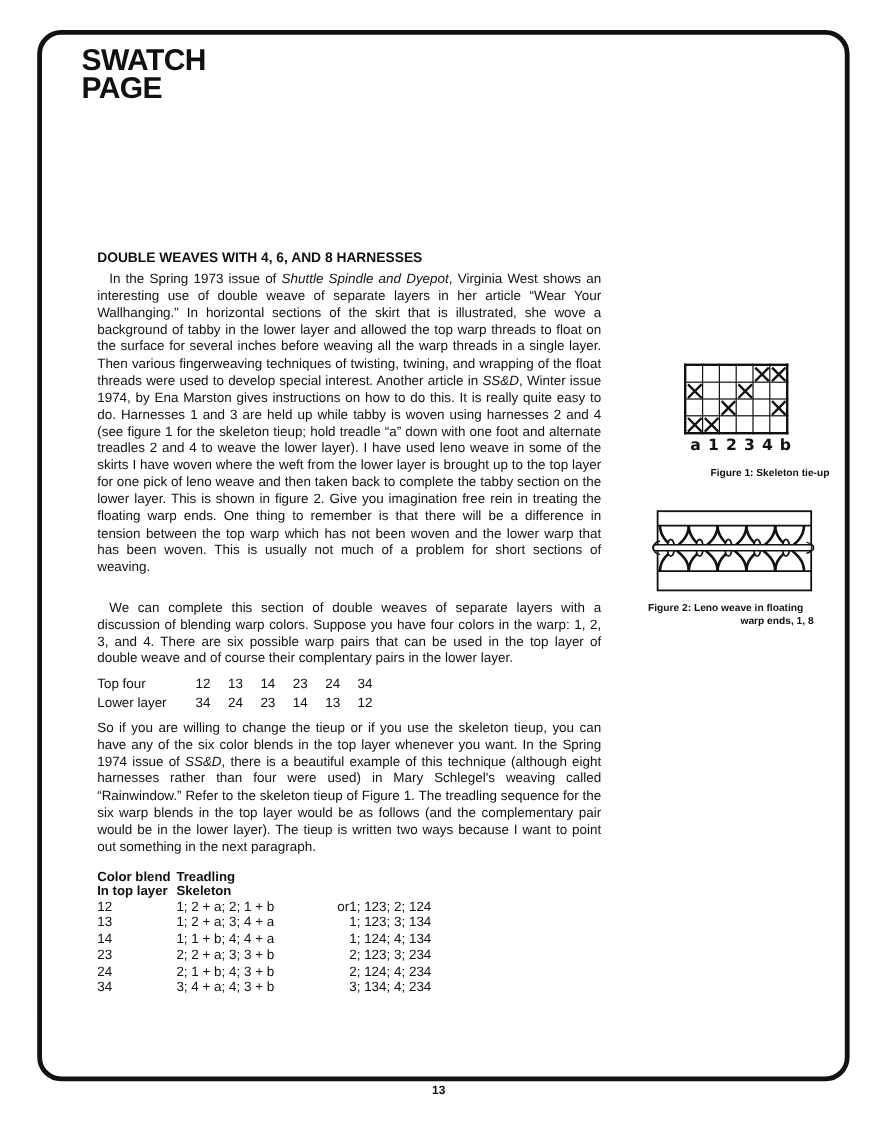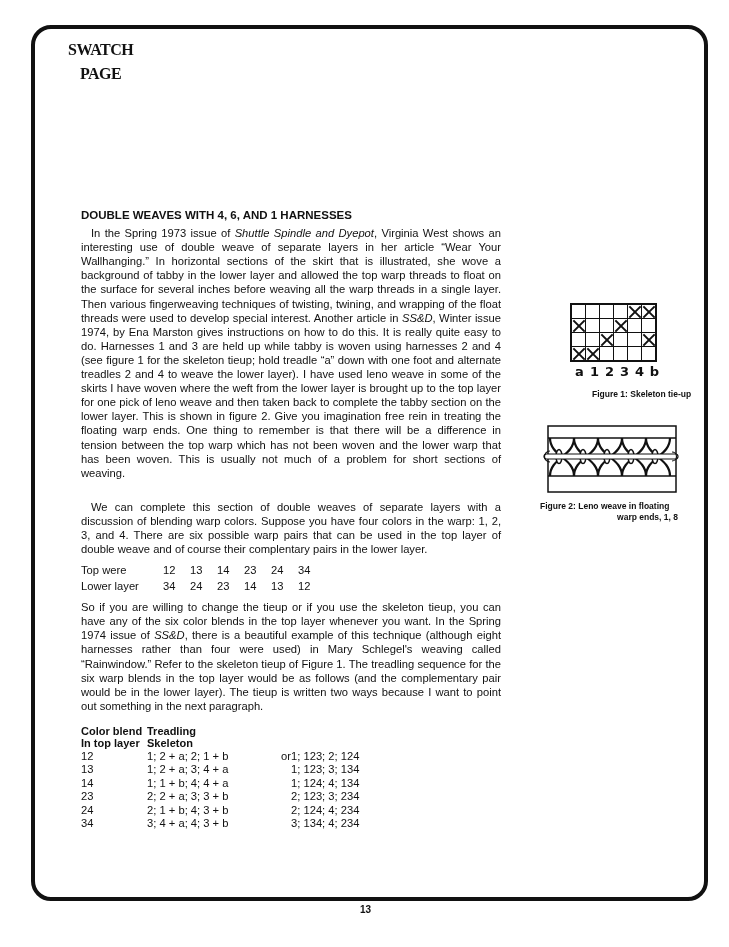--- a/index.html
+++ b/index.html
@@ -1,21 +1,21 @@
 <!DOCTYPE html>
 <html><head>
 <meta charset="utf-8">
 <style>
   html, body { margin:0; padding:0; background:#fff; }
   body { width:729px; height:947px; position:relative; overflow:hidden;
          font-family:"Liberation Sans", sans-serif; color:#111; }
   .frame { position:absolute; left:31px; top:25px; width:677px; height:876px;
            border:4px solid #111; border-radius:20px; box-sizing:border-box; }
-  .title { position:absolute; left:68px; top:38px; font-family:Liberation Serif, serif;
-           font-weight:bold; font-size:16px; line-height:24px; letter-spacing:-0.5px; color:#111;text-align:center; }
+  .title { position:absolute; left:68px; top:38px; font-family:Liberation Sans, sans-serif;
+           font-weight:bold; font-size:25px; line-height:24px; letter-spacing:-0.5px; color:#111; }
   .title div { display:block; }
   .col { position:absolute; left:81px; top:208px; width:420px; font-size:11.2px; line-height:14.1px; }
   .heading { font-weight:bold; font-size:11.5px; margin:0 0 4px 0; }
   .byline { font-weight:bold; font-size:11px; margin:0 0 2px 0; }
   p { margin:0; text-align:justify; text-indent:10px; }
   p.noindent { text-indent:0; }
   .gap { height:20px; }
   .layer-table { margin:6px 0 6px 0; border-collapse:collapse; }
   .layer-table td { padding:1px 0; font-size:11.2px; line-height:14px; }
   .layer-table td.lbl { width:82px; }
@@ -44,28 +44,28 @@
 <body>
 
 <div class="frame"></div>
 
 <div class="title">
   <div>SWATCH</div>
   <div>PAGE</div>
 </div>
 
 <div class="col">
-  <div class="heading">DOUBLE WEAVES WITH 4, 6, AND 1 HARNESSES</div>
+  <div class="heading">DOUBLE WEAVES WITH 4, 6, AND 8 HARNESSES</div>
   <p><span>In the Spring 1973 issue of </span><em>Shuttle Spindle and Dyepot</em><span>, Virginia West shows an interesting use of double weave of separate layers in her article “Wear Your Wallhanging.” In horizontal sections of the skirt that is illustrated, she wove a background of tabby in the lower layer and allowed the top warp threads to float on the surface for several inches before weaving all the warp threads in a single layer. Then various fingerweaving techniques of twisting, twining, and wrapping of the float threads were used to develop special interest. Another article in </span><em>SS&amp;D</em><span>, Winter issue 1974, by Ena Marston gives instructions on how to do this. It is really quite easy to do. Harnesses 1 and 3 are held up while tabby is woven using harnesses 2 and 4 (see figure 1 for the skeleton tieup; hold treadle “a” down with one foot and alternate treadles 2 and 4 to weave the lower layer). I have used leno weave in some of the skirts I have woven where the weft from the lower layer is brought up to the top layer for one pick of leno weave and then taken back to complete the tabby section on the lower layer. This is shown in figure 2. Give you imagination free rein in treating the floating warp ends. One thing to remember is that there will be a difference in tension between the top warp which has not been woven and the lower warp that has been woven. This is usually not much of a problem for short sections of weaving.</span></p>
   <div class="gap"></div>
   <p>We can complete this section of double weaves of separate layers with a discussion of blending warp colors. Suppose you have four colors in the warp: 1, 2, 3, and 4. There are six possible warp pairs that can be used in the top layer of double weave and of course their complentary pairs in the lower layer.</p>
   <table class="layer-table">
     <tbody id="layer-body">
         <tr>
-          <td class="lbl">Top were</td>
+          <td class="lbl">Top four</td>
           <td class="v">12</td>
           <td class="v">13</td>
           <td class="v">14</td>
           <td class="v">23</td>
           <td class="v">24</td>
           <td class="v">34</td>
         </tr>
         <tr>
           <td class="lbl">Lower layer</td>
           <td class="v">34</td>

